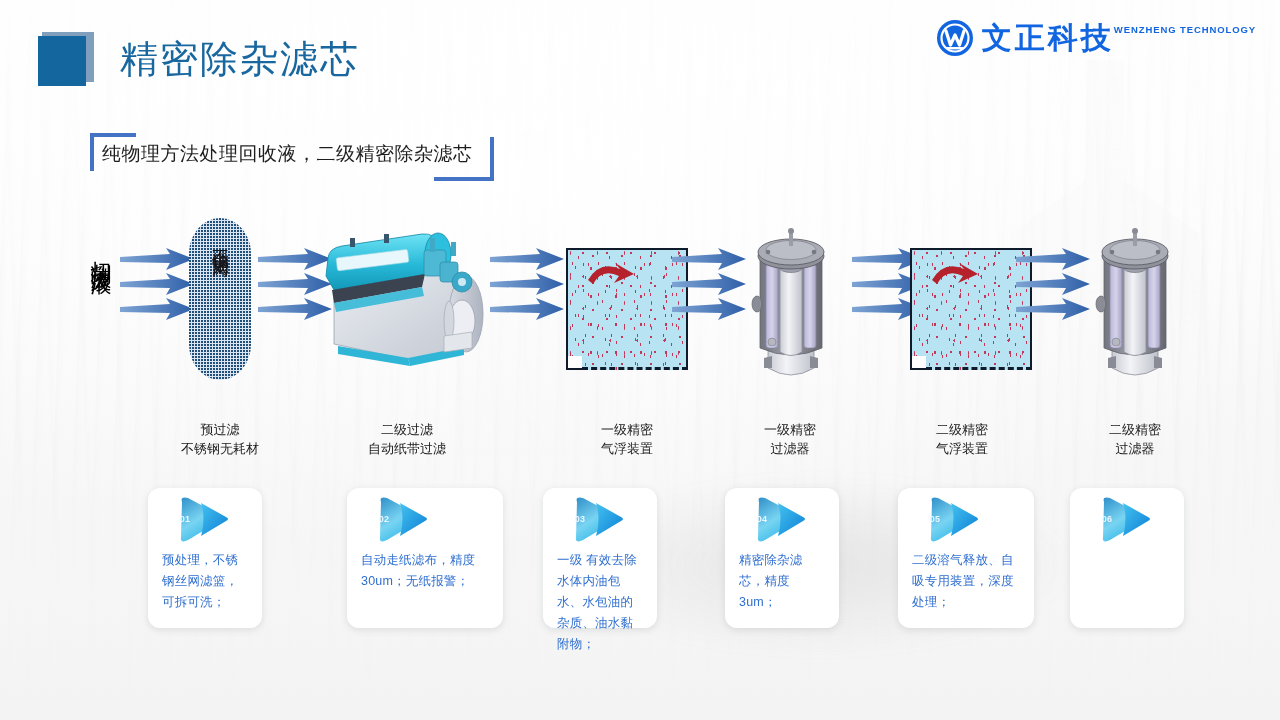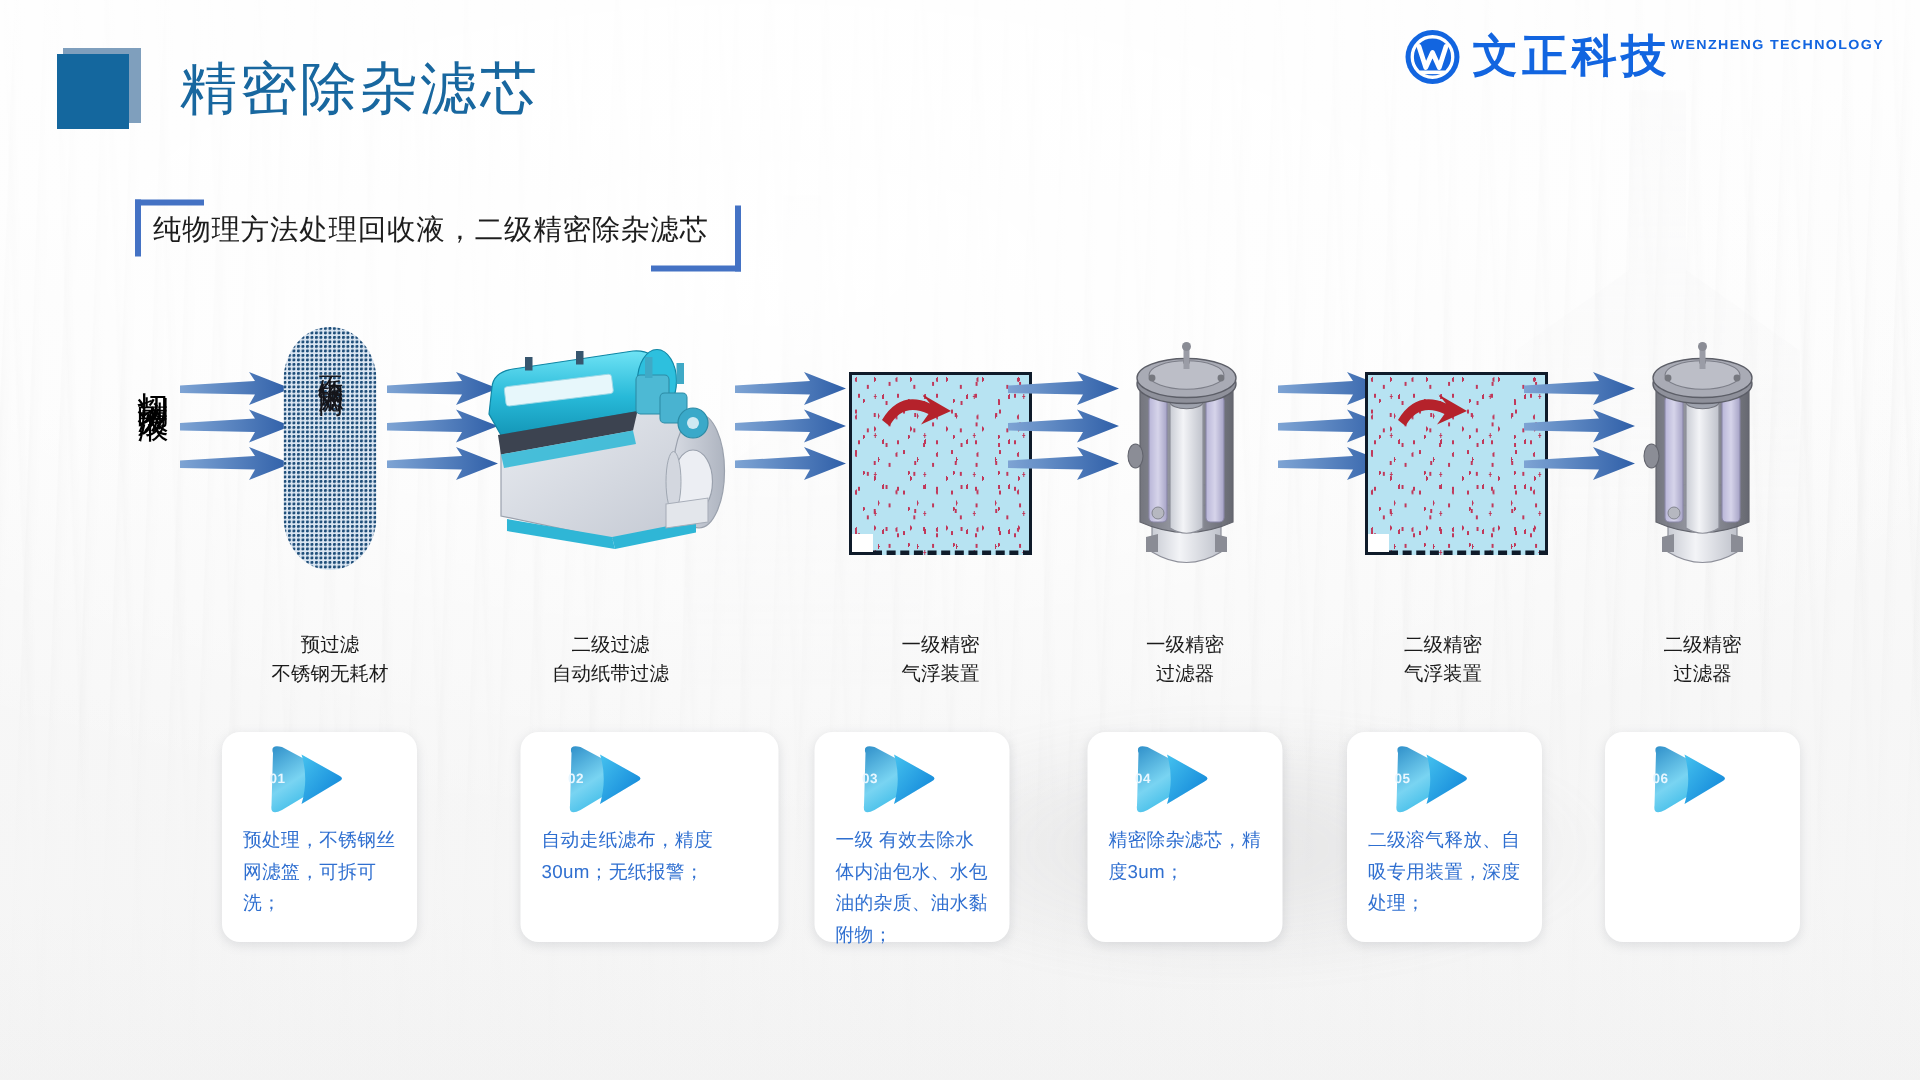--- a/index.html
+++ b/index.html
@@ -320,21 +320,21 @@
   .cards {
     position: absolute;
     left: 0;
     top: 488px;
     width: 1280px;
     height: 150px;
   }
   .card {
     position: absolute;
     top: 0;
-    width: 130px;
+    width: 114px;
     height: 140px;
     background: #ffffff;
     border-radius: 12px;
     box-shadow: 0 2px 7px rgba(120,125,135,0.20);
   }
   .card-icon {
     position: absolute;
     left: 22px;
     top: 6px;
     width: 62px;
@@ -671,21 +671,21 @@
 
     <div class="card" style="left:725px;">
       <svg class="card-icon" viewBox="0 0 62 54">
         <path d="M12 8 Q10 2 18 4 L48 20 Q54 24 48 28 L18 46 Q10 50 11 43 Z" fill="url(#ic1)"></path>
         <path d="M31 9 L56 23 Q60 25 56 27 L31 42 Q36 25 31 9 Z" fill="url(#ic2)"></path>
       </svg>
       <div class="card-num">04</div>
       <div class="card-text">精密除杂滤芯，精度3um；</div>
     </div>
 
-    <div class="card" style="left:898px;">
+    <div class="card" style="left:898px;padding-left:22px;">
       <svg class="card-icon" viewBox="0 0 62 54">
         <path d="M12 8 Q10 2 18 4 L48 20 Q54 24 48 28 L18 46 Q10 50 11 43 Z" fill="url(#ic1)"></path>
         <path d="M31 9 L56 23 Q60 25 56 27 L31 42 Q36 25 31 9 Z" fill="url(#ic2)"></path>
       </svg>
       <div class="card-num">05</div>
       <div class="card-text">二级溶气释放、自吸专用装置，深度处理；</div>
     </div>
 
     <div class="card" style="left:1070px;">
       <svg class="card-icon" viewBox="0 0 62 54">

